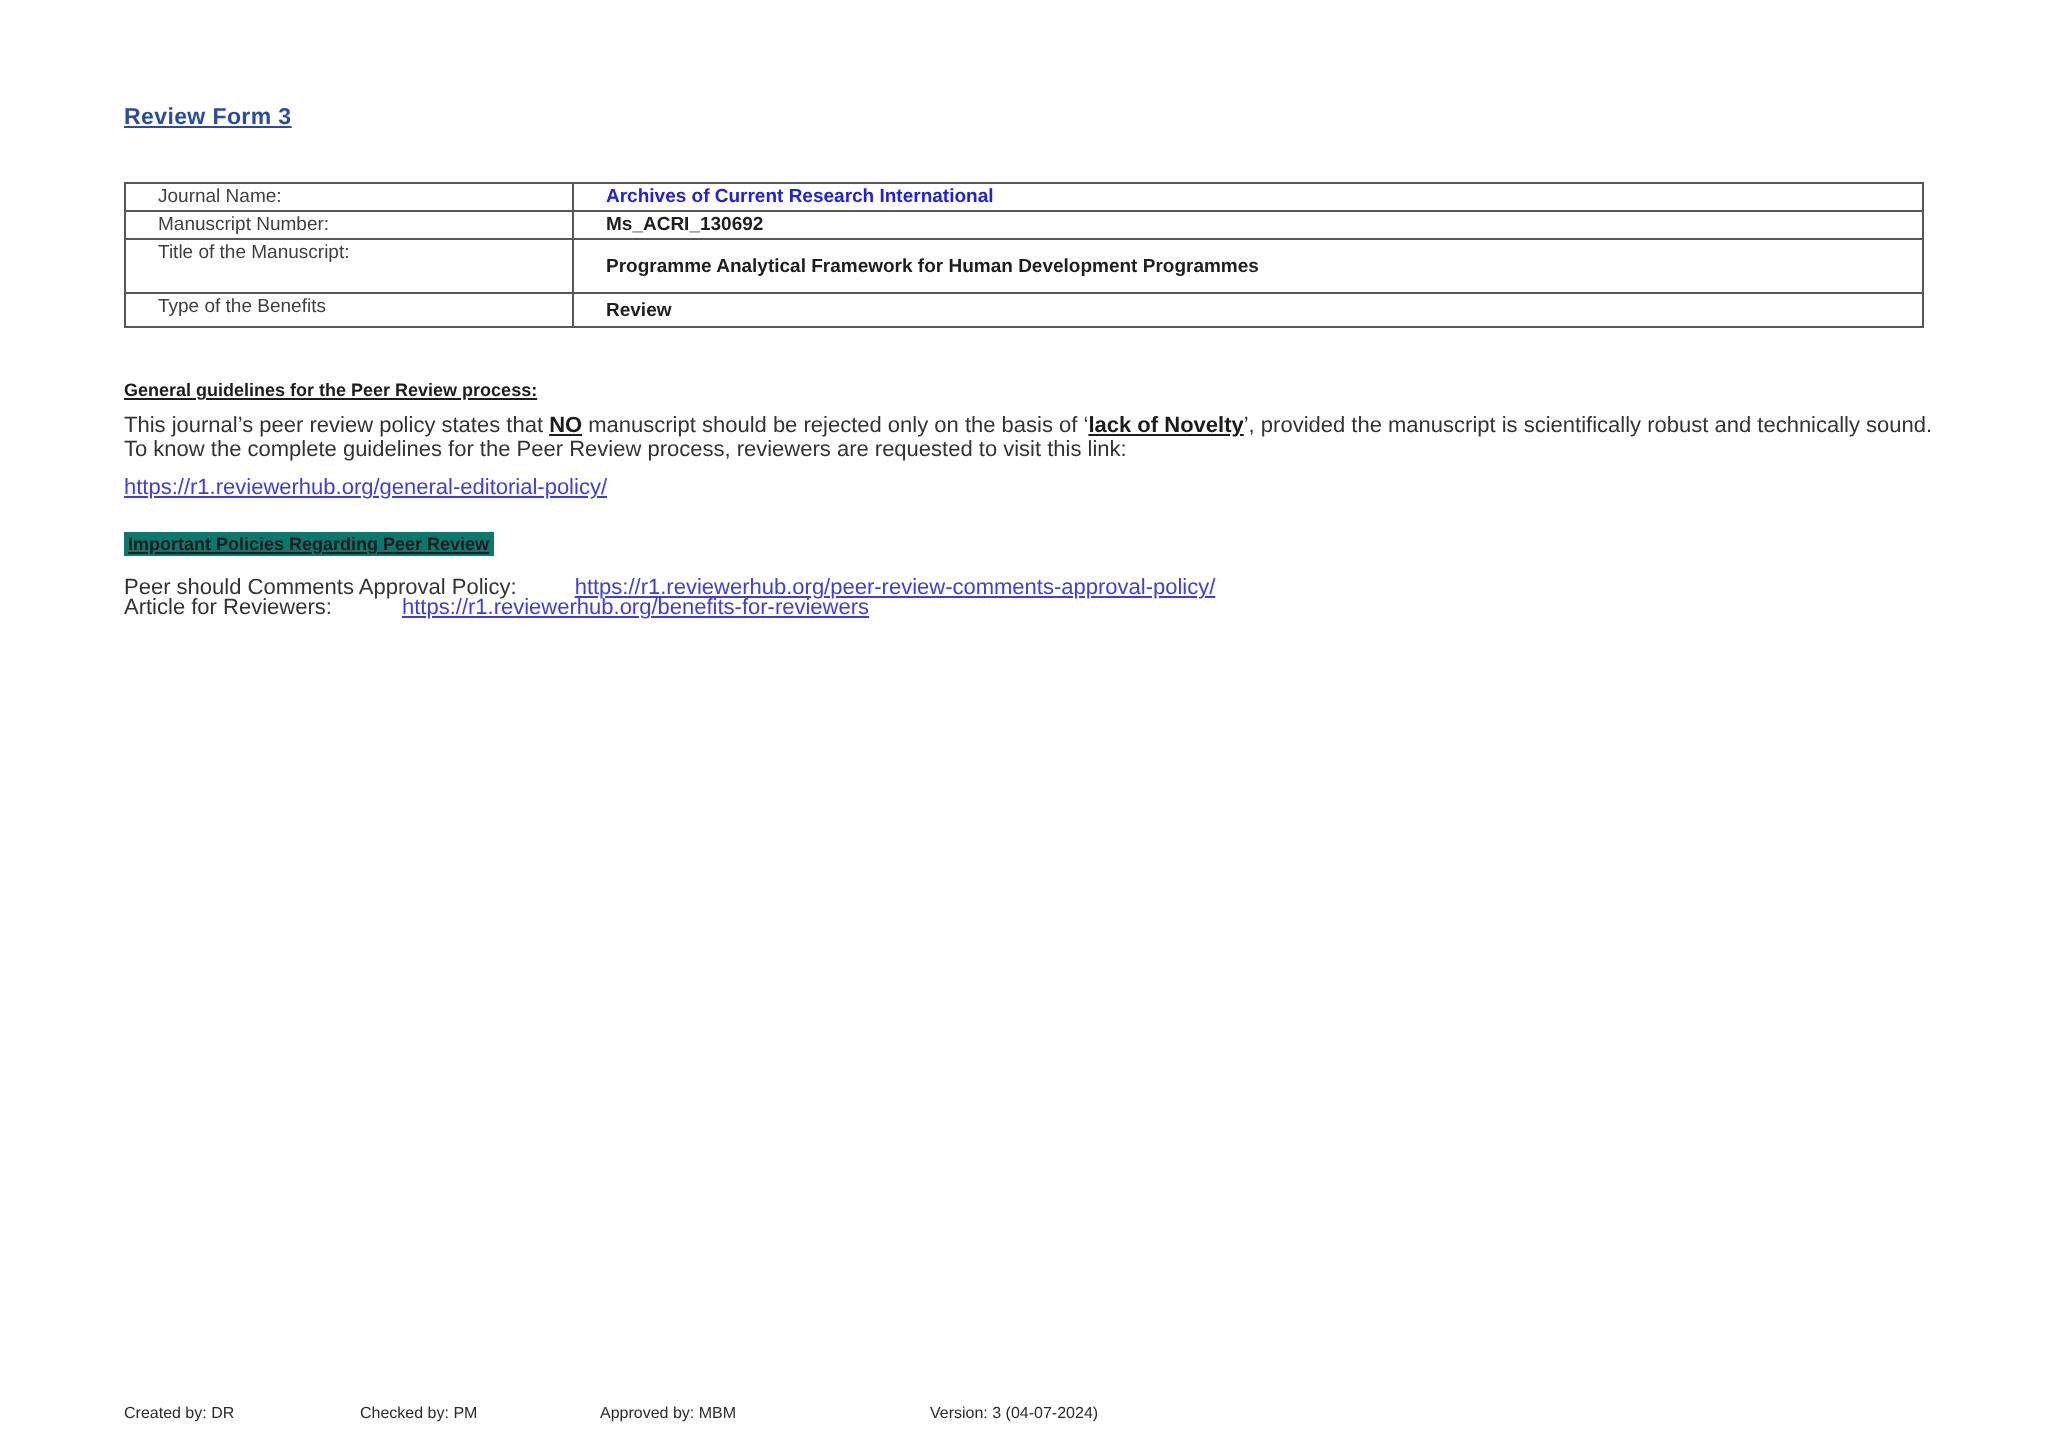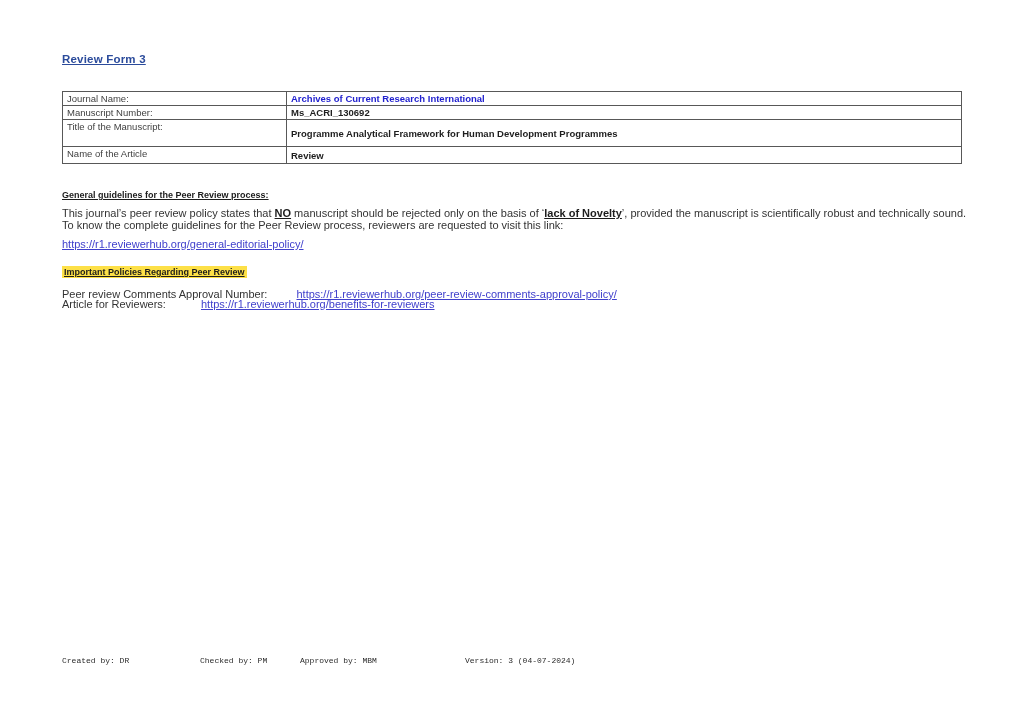--- a/index.html
+++ b/index.html
@@ -12,21 +12,21 @@
     font-size:11.5px; font-weight:bold; text-decoration:underline;
     letter-spacing:0.2px;
   }
 
   table.ms-table {
     position:absolute; left:62px; top:91px; width:900px;
     border-collapse:collapse; table-layout:fixed;
     font-size:9.5px;
   }
   table.ms-table td {
-    border:1px solid #585858; padding:1px 4px; vertical-align:top;
+    border:1px solid #585858; padding:1px 16px; vertical-align:top;
     color:#3f3f3f;
   }
   table.ms-table td.val { font-weight:bold; color:#1e1e1e; }
   col.c1 { width:224px; }
   tr.r1 { height:14px; } tr.r2 { height:13px; }
   tr.r3 { height:27px; } tr.r4 { height:17px; }
   tr.r3 td.val, tr.r4 td.val { vertical-align:middle; }
 
   .heading {
     position:absolute; left:62px;
@@ -35,25 +35,25 @@
   }
   .hl { padding:1px 2px; }
 
   .bodyline {
     position:absolute; left:62px; font-size:11px; color:#333333; white-space:nowrap;
   }
   .bu { font-weight:bold; text-decoration:underline; color:#1c1c1c; }
   a.lnk { text-decoration:underline; cursor:pointer; }
 
   .footer-item {
-    position:absolute; top:656px;
-    font-family:Liberation Mono, monospace;
+    position:absolute; top:702px;
+    font-family:Liberation Sans, sans-serif;
     font-size:8px; color:#2b2b2b; white-space:nowrap;text-align:right;
   }
-  .f1 { left:62px; } .f2 { left:180px;margin-left:20px; } .f3 { left:300px; } .f4 { left:465px; }
+  .f1 { left:62px; } .f2 { left:180px; } .f3 { left:300px; } .f4 { left:465px; }
 </style>
 </head>
 <body>
 
 <div class="page">
 
   <div class="doc-title" style="color: rgb(43, 75, 155);">Review Form 3</div>
 
   <table class="ms-table">
     <colgroup>
@@ -67,43 +67,43 @@
     </tr>
     <tr class="r2">
       <td>Manuscript Number:</td>
       <td class="val">Ms_ACRI_130692</td>
     </tr>
     <tr class="r3">
       <td>Title of the Manuscript:</td>
       <td class="val">Programme Analytical Framework for Human Development Programmes</td>
     </tr>
     <tr class="r4">
-      <td>Name of the Article</td>
+      <td>Type of the Benefits</td>
       <td class="val">Review</td>
     </tr>
   </tbody>
     </table>
 
   <div class="heading" style="top:190px;">General guidelines for the Peer Review process:</div>
 
   <div class="bodyline" style="top:207px;">
     <span>This journal’s peer review policy states that </span><span class="bu">NO</span><span> manuscript should be rejected only on the basis of ‘</span><span class="bu">lack of Novelty</span><span>’, provided the manuscript is scientifically robust and technically sound.</span>
   </div>
   <div class="bodyline" style="top:219px;">To know the complete guidelines for the Peer Review process, reviewers are requested to visit this link:</div>
 
   <div class="bodyline" style="top:238px;">
     <a class="lnk" style="color: rgb(64, 64, 204);">https://r1.reviewerhub.org/general-editorial-policy/</a>
   </div>
 
   <div class="heading" style="top:267px;">
-    <span class="hl" style="background-color: #fde047;">Important Policies Regarding Peer Review</span>
+    <span class="hl" style="background-color: #0f766e;">Important Policies Regarding Peer Review</span>
   </div>
 
   <div class="bodyline" style="top:288px;">
-    <span>Peer review Comments Approval Number: </span><a class="lnk" style="color: rgb(64, 64, 204); padding-left: 26px;">https://r1.reviewerhub.org/peer-review-comments-approval-policy/</a>
+    <span>Peer should Comments Approval Policy: </span><a class="lnk" style="color: rgb(64, 64, 204); padding-left: 26px;">https://r1.reviewerhub.org/peer-review-comments-approval-policy/</a>
   </div>
   <div class="bodyline" style="top:298px;">
     <span>Article for Reviewers: </span><a class="lnk" style="color: rgb(64, 64, 204); padding-left: 32px;">https://r1.reviewerhub.org/benefits-for-reviewers</a>
   </div>
 
   <div class="footer-item f1">Created by: DR</div>
   <div class="footer-item f2">Checked by: PM</div>
   <div class="footer-item f3">Approved by: MBM</div>
   <div class="footer-item f4">Version: 3 (04-07-2024)</div>
 

